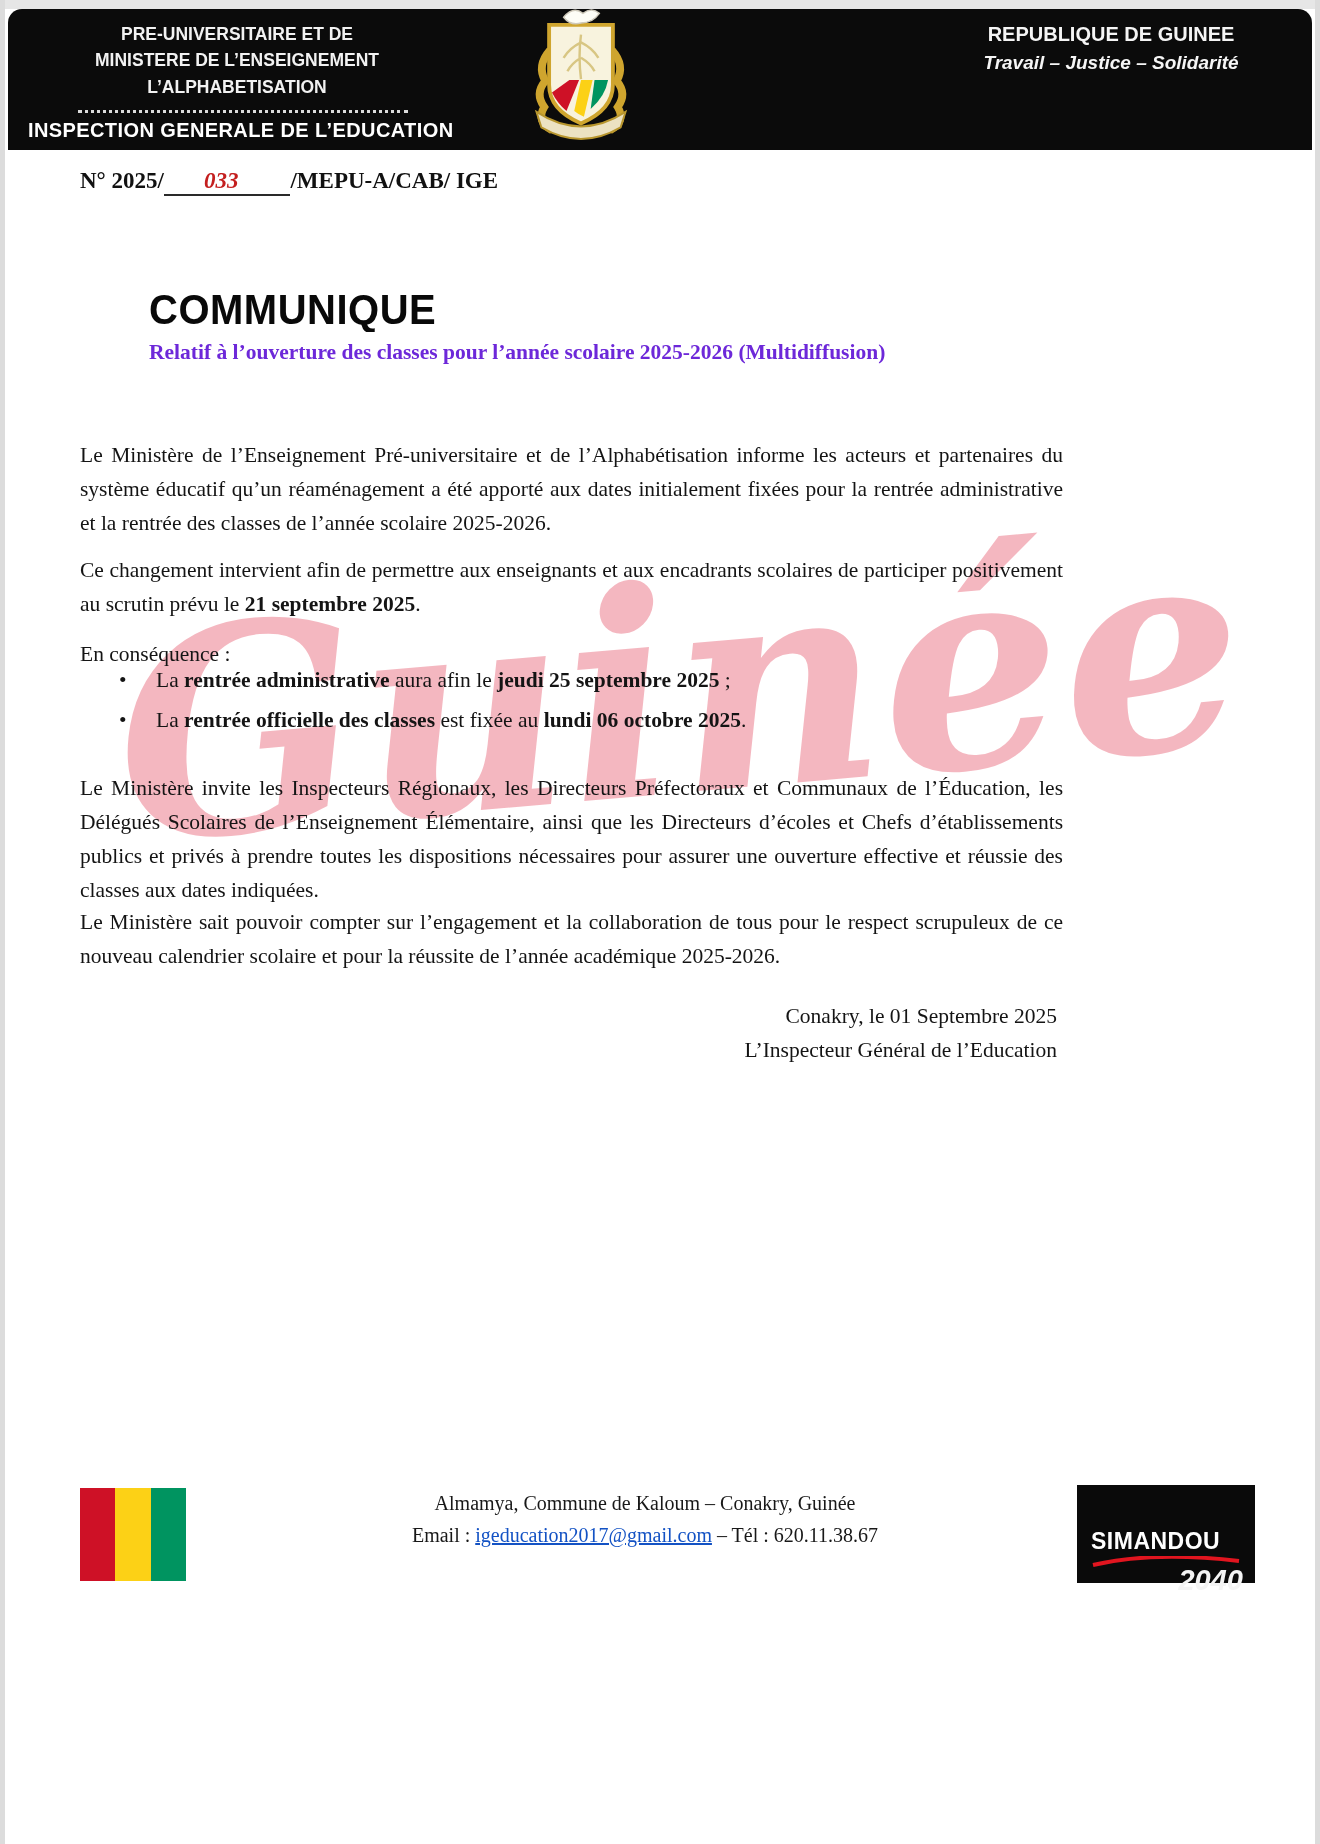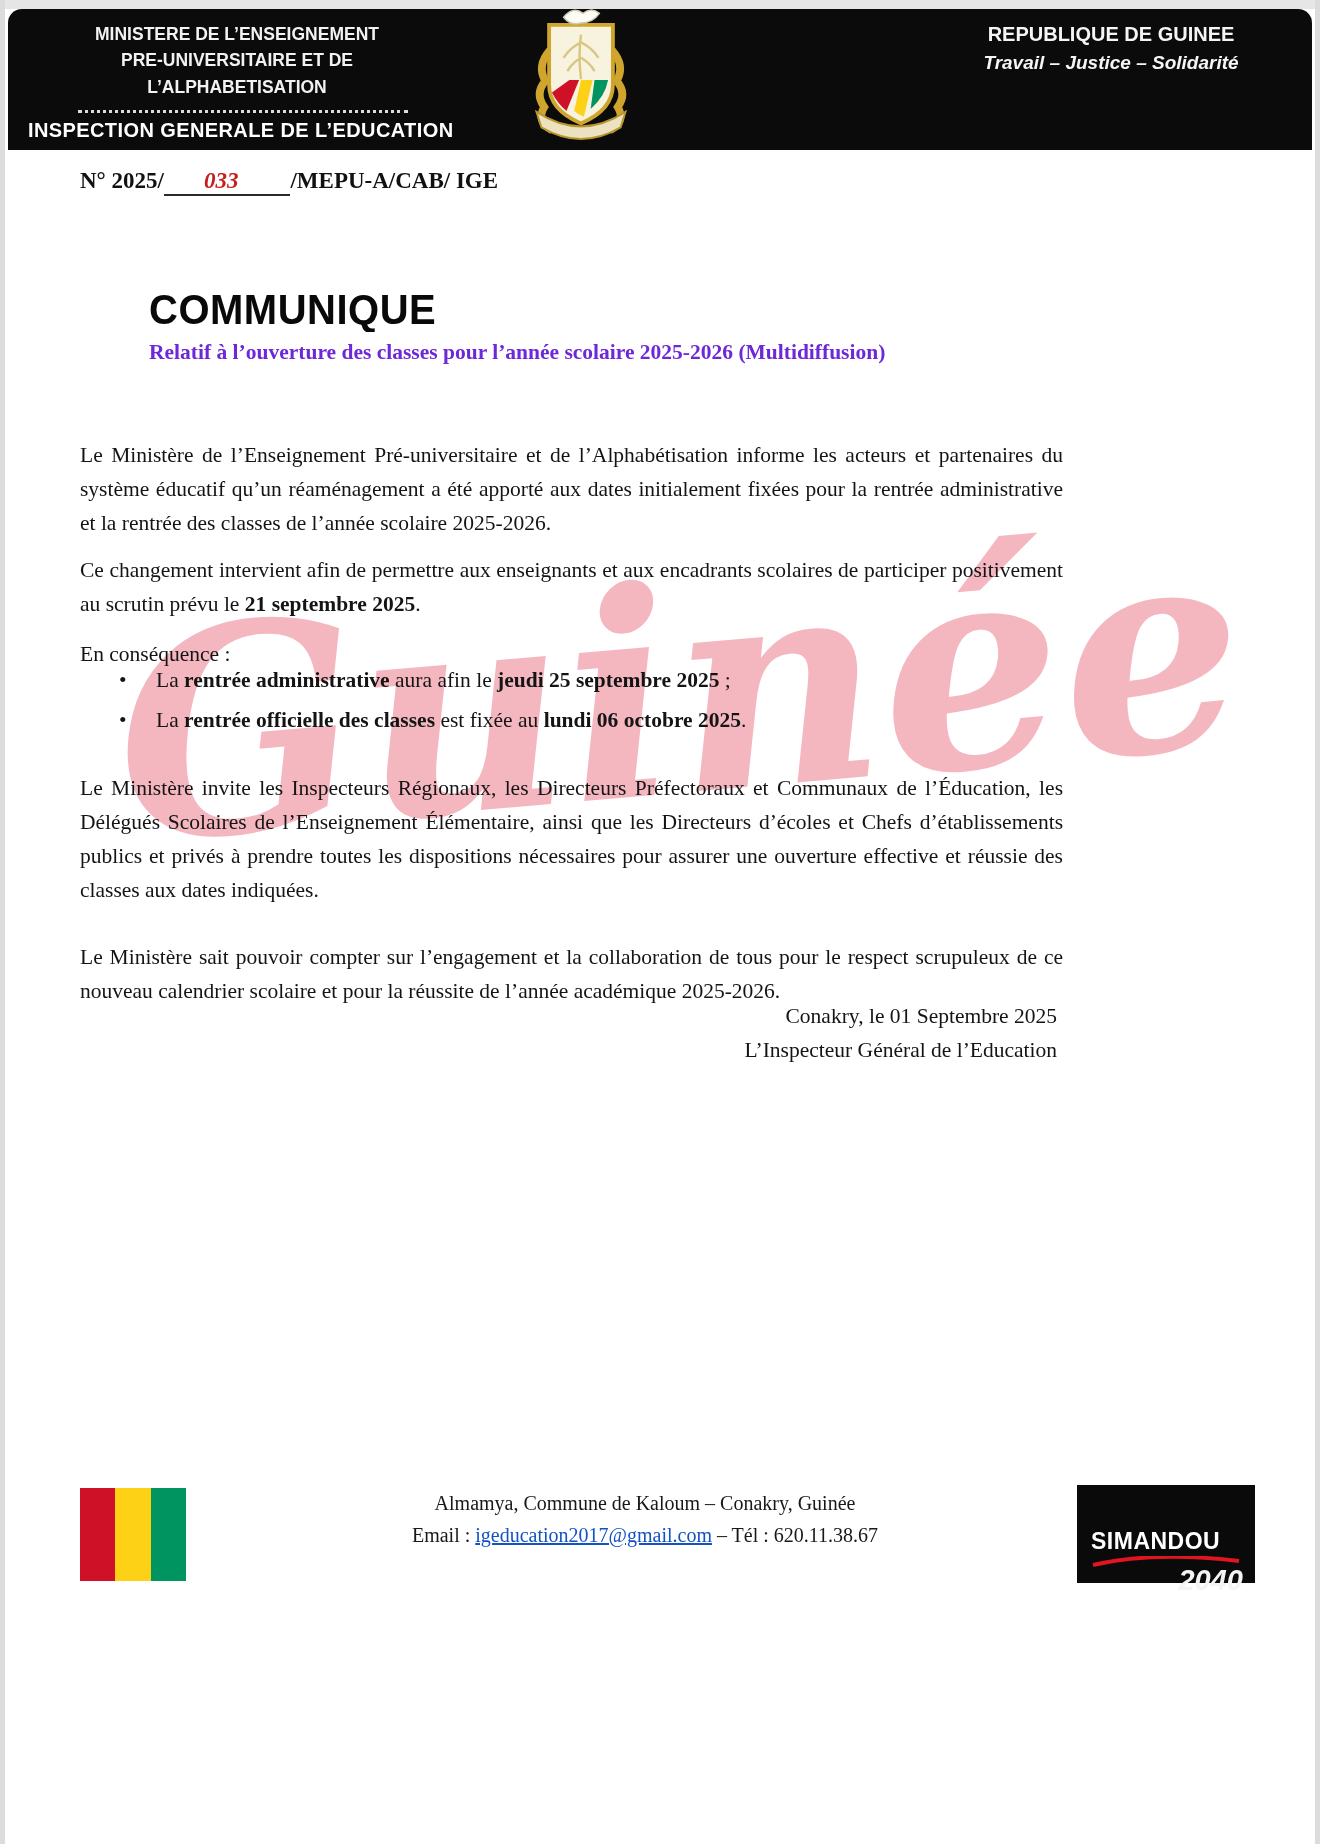--- a/index.html
+++ b/index.html
@@ -32,21 +32,21 @@
   .subtitle{position:absolute;top:340px;left:144px;font-size:21.5px;font-weight:700;color:#6d28d9;}
   
   .watermark{position:absolute;top:555px;left:110px;width:1000px;z-index:0;
     font-family:"DejaVu Serif",serif;font-style:italic;font-weight:700;
     font-size:285px;color:#f2a6b1;opacity:.8;transform:rotate(-5deg);pointer-events:none;
     text-align:center;line-height:1;}
   
   .para{position:absolute;left:75px;width:983px;font-size:21.5px;line-height:34px;
     text-align:justify;z-index:1;}
   .p1{top:416px;} .p2{top:531px;} .p3{top:615px;text-align:left;}
-  .p4{top:749px;} .p5{top:900px;margin-top:40px;}
+  .p4{top:749px;} .p5{top:865px;margin-top:40px;}
   .bullets{position:absolute;left:110px;top:664px;width:950px;z-index:1;font-size:21.5px;line-height:33px;}
   .bullet-row{display:flex;margin-bottom:7px;}
   .bullet-row .dot{width:37px;flex:0 0 37px;text-align:left;padding-left:4px;}
   strong{font-weight:700;}
   .sig{position:absolute;top:999px;left:75px;width:977px;text-align:right;z-index:1;
     font-size:21.5px;line-height:34px;}
   
   .flag{position:absolute;top:1488px;left:75px;width:106px;height:93px;display:flex;}
   .flag div{flex:1;}
   .f-red{background:#CE1126;} .f-yel{background:#FCD116;} .f-grn{background:#009460;}
@@ -60,22 +60,22 @@
   .sim-year{font-size:29px;font-weight:900;font-style:italic;text-align:right;margin-top:-4px;color:#f4f4f4;}
 </style>
 </head>
 <body>
 
 <div class="page">
   <div class="topstrip"></div>
 
   <div class="hdr">
     <div class="ministry">
+      <div>PRE-UNIVERSITAIRE ET DE</div>
       <div>MINISTERE DE L’ENSEIGNEMENT</div>
-      <div>PRE-UNIVERSITAIRE ET DE</div>
       <div>L’ALPHABETISATION</div>
     </div>
     <div class="dotline"></div>
     <div class="inspection">INSPECTION GENERALE DE L’EDUCATION</div>
     <div class="republic">
       <div class="rep">REPUBLIQUE DE GUINEE</div>
       <div class="motto">Travail – Justice – Solidarité</div>
     </div>
   </div>
 

